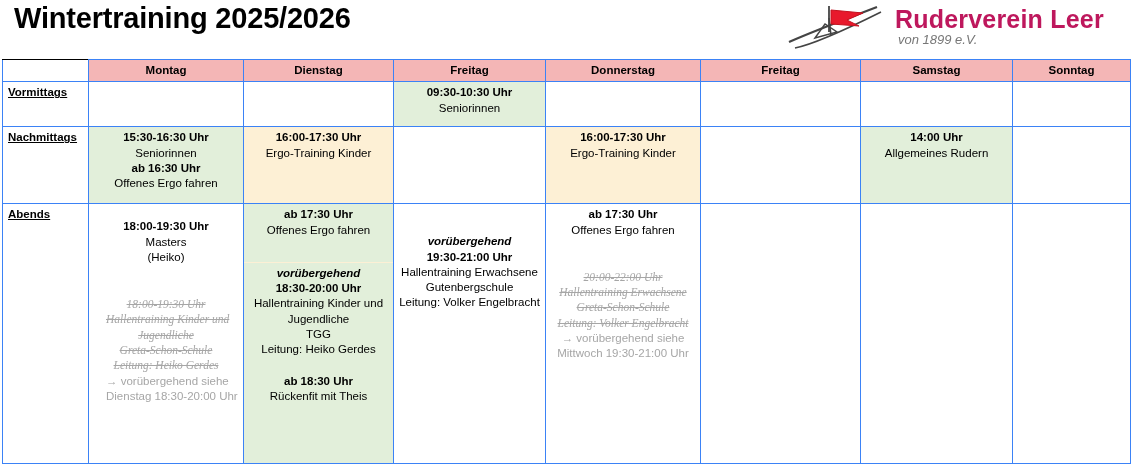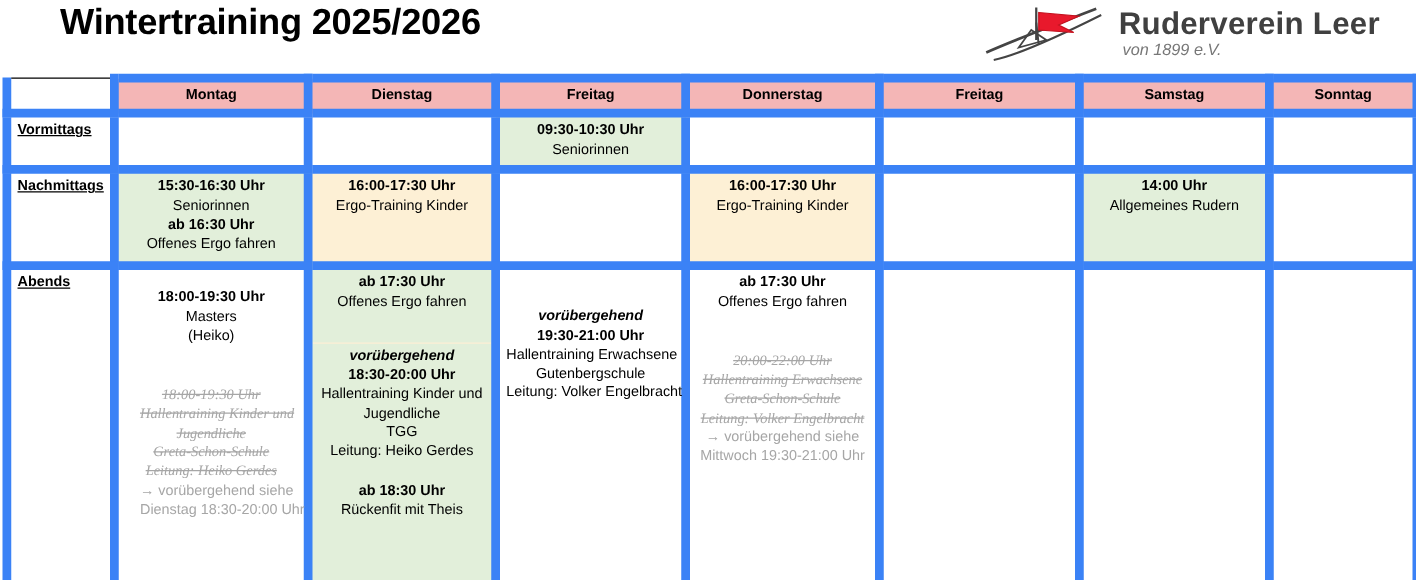--- a/index.html
+++ b/index.html
@@ -25,34 +25,33 @@
     height: 58px;
   }
   .title {
     position: absolute;
     left: 14px; top: 2px;
     font-size: 29px;
     font-weight: bold;
     color: #000000;
     letter-spacing: -0.2px;
     white-space: nowrap;
-    margin-left: 34px;
   }
   .logo {
     position: absolute;
     right: 18px; top: 2px;
     width: 330px;
     height: 50px;
   }
   .logo-text {
     position: absolute;
     left: 110px; top: 3px;
     font-size: 25px;
     font-weight: bold;
-    color: #404040;
+    color: #be185d;
     white-space: nowrap;
     letter-spacing: 0.2px;
   }
   .logo-sub {
     position: absolute;
     left: 113px; top: 30px;
     font-size: 13px;
     font-style: italic;
     color: #777777;
     white-space: nowrap;
@@ -67,21 +66,21 @@
   
   table.schedule {
     position: absolute;
     left: 2px;
     top: 59px;
     width: 1128px;
     border-collapse: collapse;
     table-layout: fixed;
   }
   table.schedule td, table.schedule th {
-    border: 7px solid #3b82f6;
+    border: 1px solid #3b82f6;
     vertical-align: top;
     padding: 3px 5px;
     font-size: 11.5px;
     line-height: 1.33;
     color: #000000;
   }
   thead th {
     background: #f4b6b6;
     text-align: center;
     font-weight: bold;

